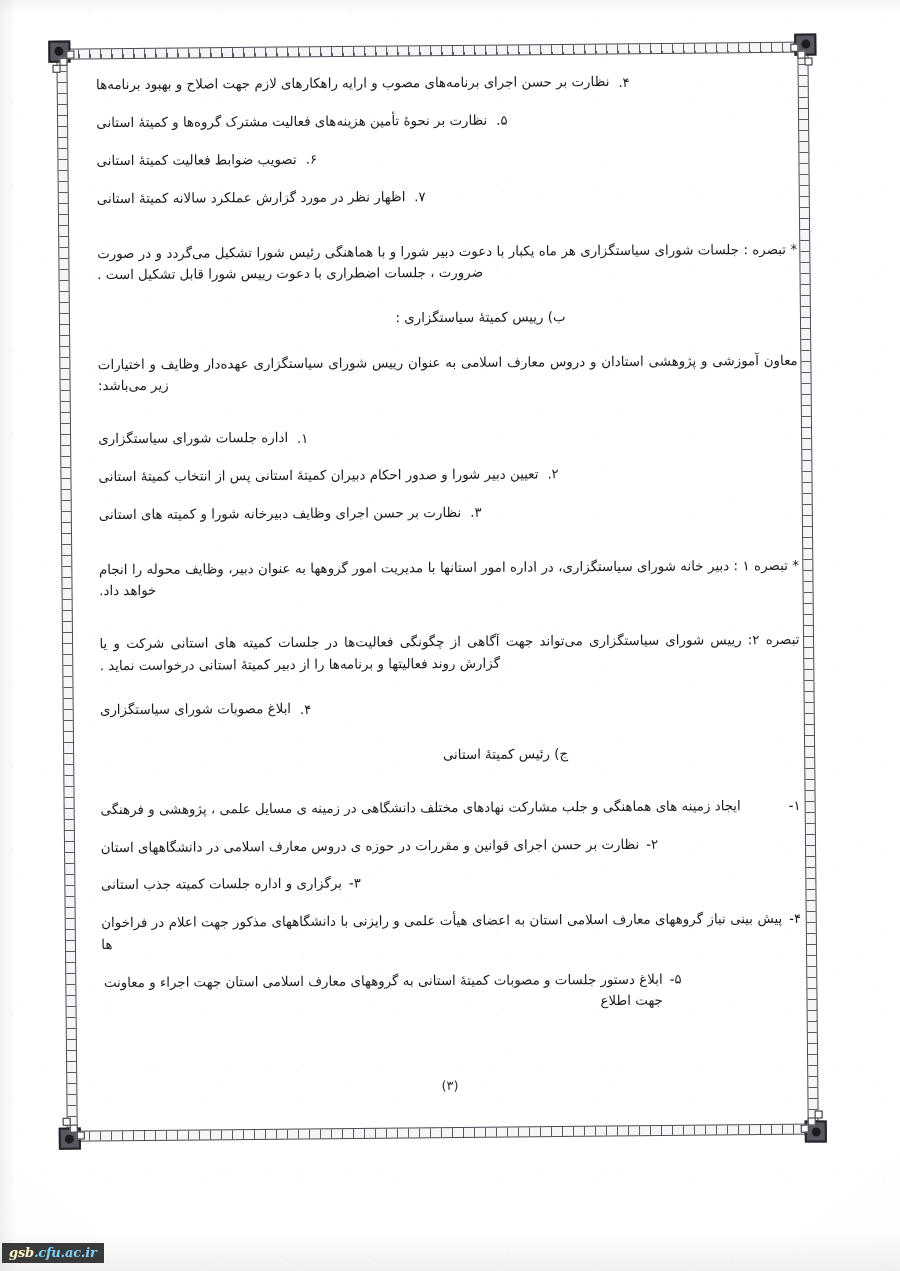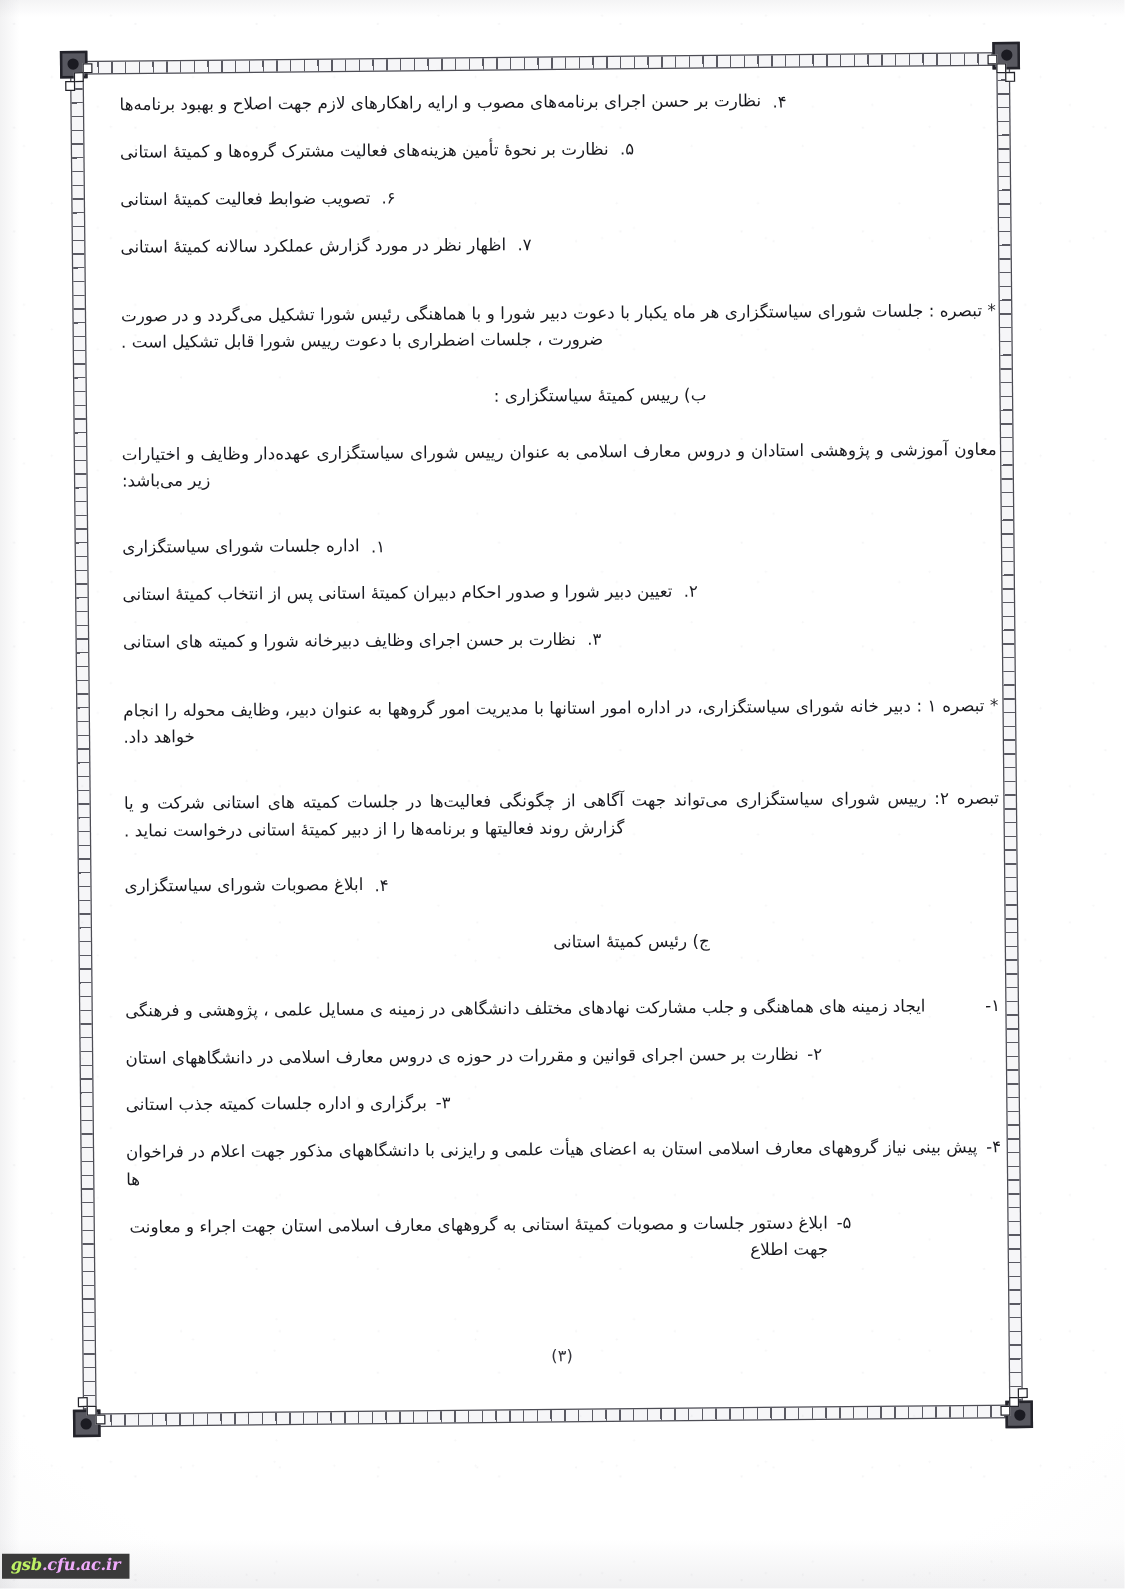--- a/index.html
+++ b/index.html
@@ -429,16 +429,16 @@
     </div>
 
   </div>
 
   <div class="page-number">(۳)</div>
 
   <div class="scan-noise"></div>
   <div class="scan-tint"></div>
 
   <div class="watermark" style="background: rgb(58, 58, 58);">
-    <span class="wm-a" style="color: #bef264;">gsb</span><span class="wm-b" style="color: #f0abfc;">.cfu.ac.ir</span>
+    <span class="wm-a" style="color: #fef9c3;">gsb</span><span class="wm-b" style="color: #7dd3fc;">.cfu.ac.ir</span>
   </div>
 
 </div>
 
 </body></html>

